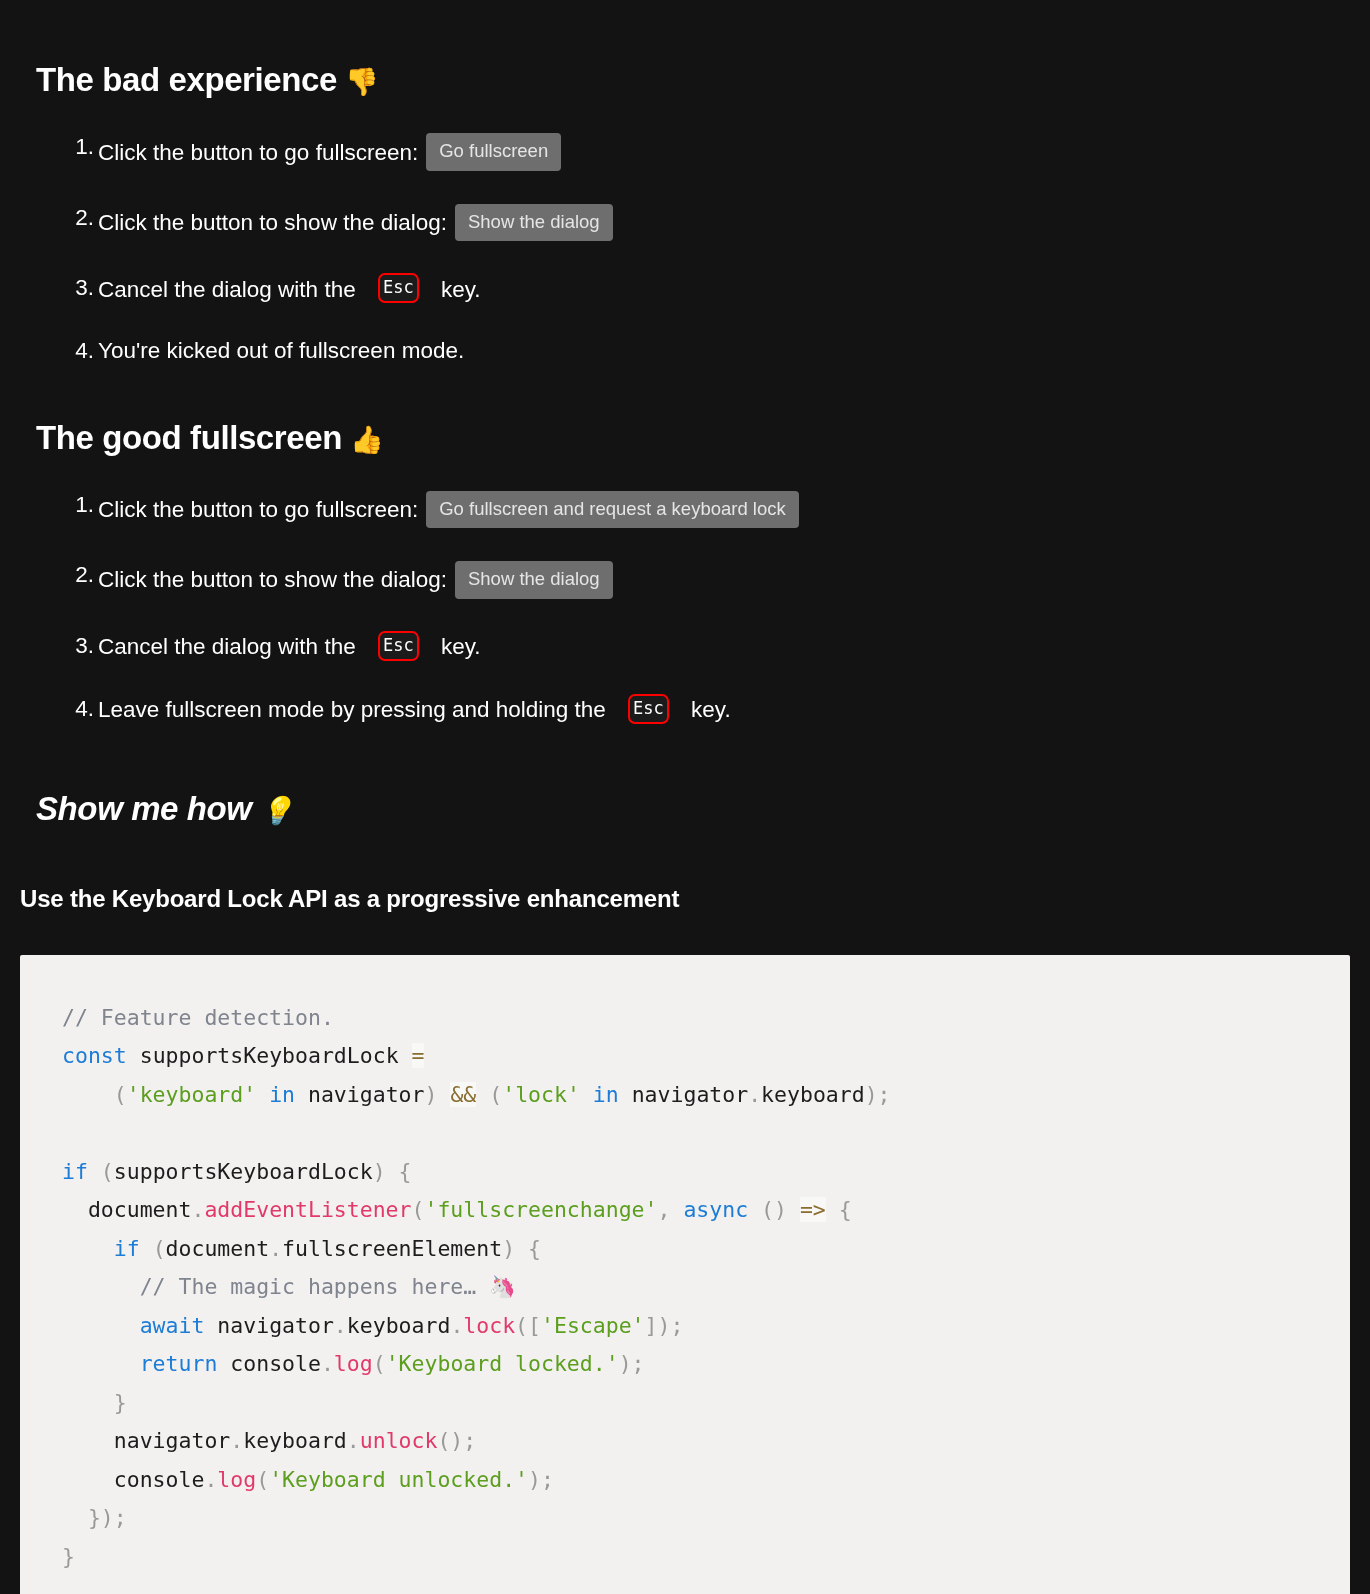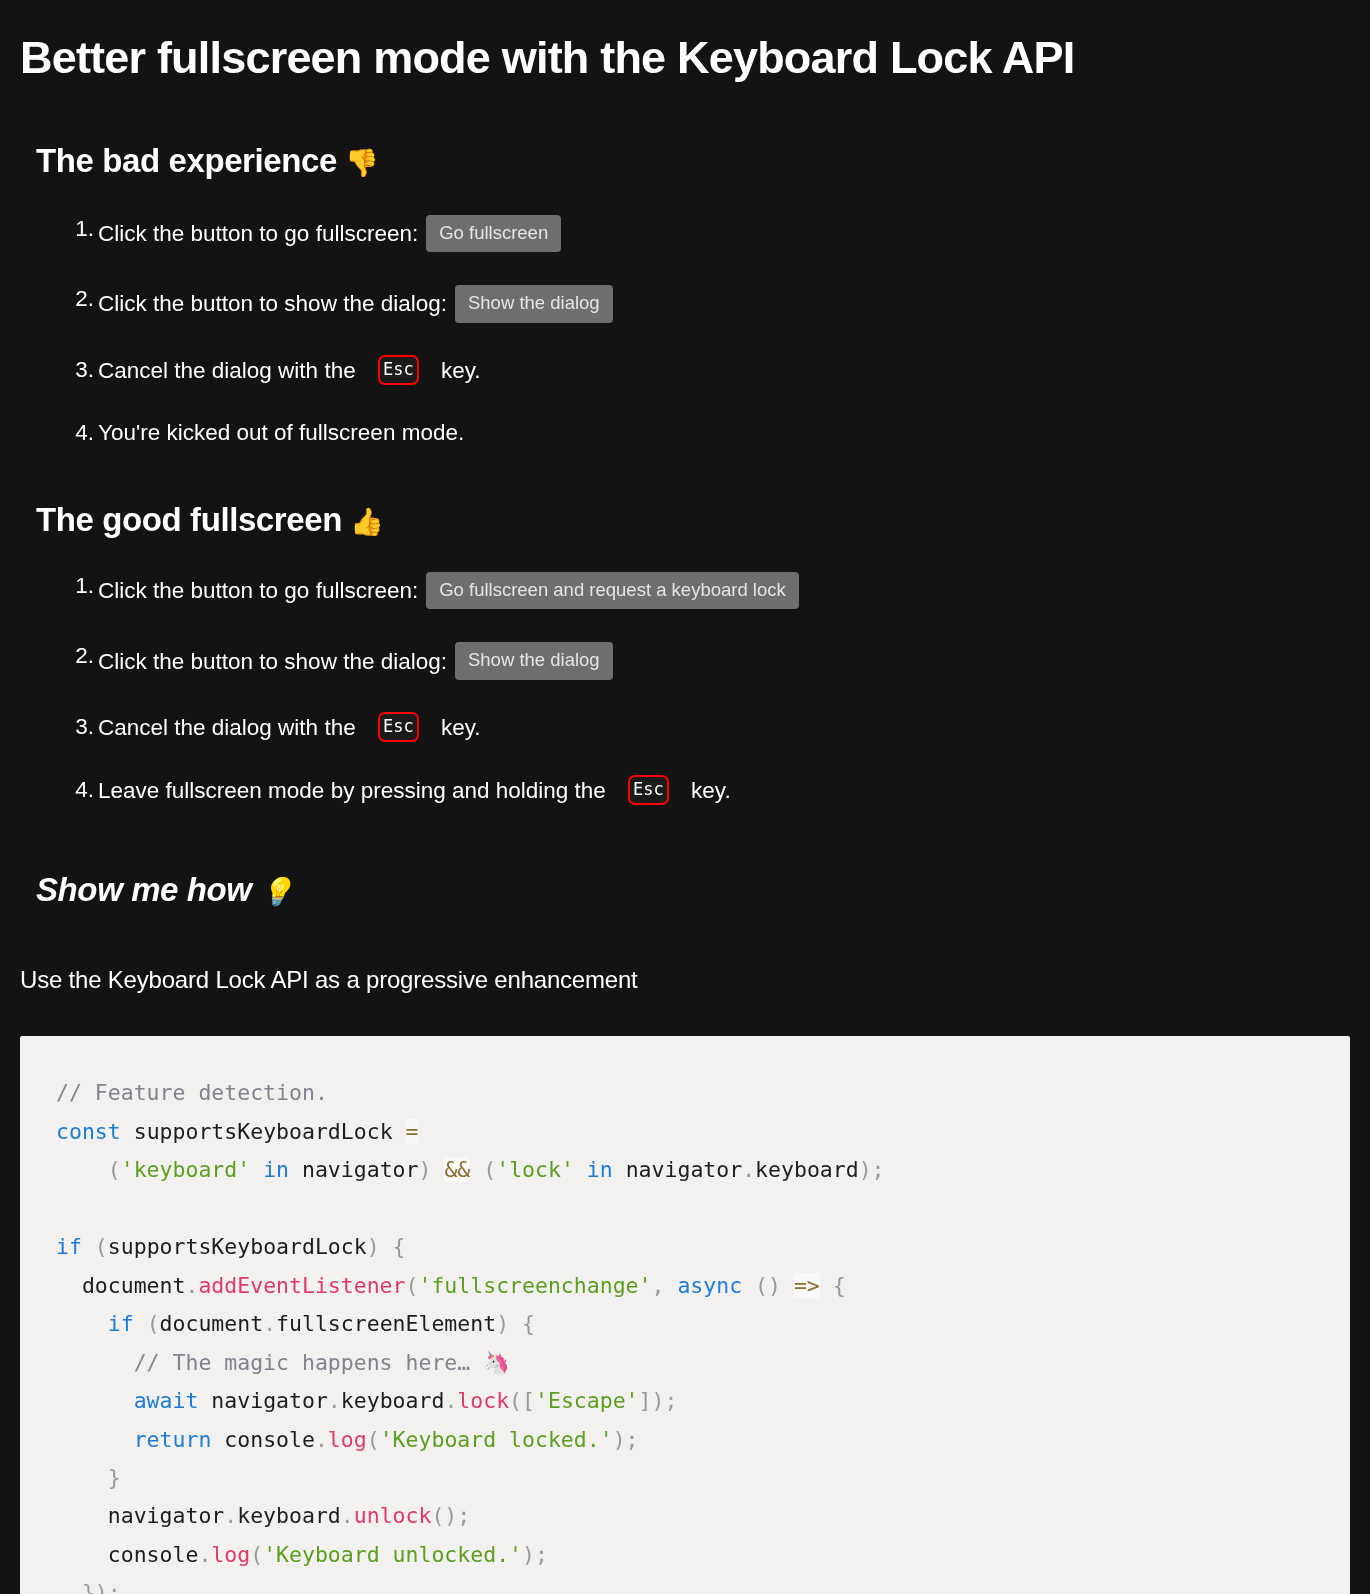--- a/index.html
+++ b/index.html
@@ -42,21 +42,21 @@
     letter-spacing: -0.4px;
     margin: 16px;
     color: #ffffff;
   }
   .h2.bad    { padding-top: 46px; }
   .h2.good   { padding-top: 40px; }
   .h2.howto  { padding-top: 50px; font-style: italic; }
 
   .h3 {
     font-size: 24px;
-    font-weight: normal;
+    font-weight: bold;
     letter-spacing: -0.2px;
     margin: 0;
     padding-top: 42px;
     color: #ffffff;
   }
 
   .emoji {
     font-family: "DejaVu Sans", sans-serif;
     font-weight: normal;
     font-size: 0.82em;
@@ -134,21 +134,21 @@
   .codeblock {
     margin: 0;
     margin-top: 42px;
     background: #f2f1ef;
     border-radius: 2px;
     padding: 26px 24px 30px 24px;
     overflow: hidden;
     box-sizing: border-box;
   }
   .codeblock pre {
-    margin: 12px;
+    margin: 18px;
     font-family: "DejaVu Sans Mono", monospace;
     font-size: 21.5px;
     line-height: 1.79;
     color: #222222;
     white-space: pre;
     tab-size: 2;
   }
 
   
   .tok-comment  { color: #7f848e; }
@@ -160,21 +160,20 @@
   .tok-operator { color: #8a6d2f; background: #f8f8f7; }
   .tok-prop     { color: #1d1d1d; }
   .tok-dot      { color: #999999; }
   .tok-emoji    { font-family: "DejaVu Sans", sans-serif; }
 </style>
 </head>
 <body>
 
 <div class="page">
 
-  <h1 class="h1">Better fullscreen mode with the Keyboard Lock API</h1>
 
   <h2 class="h2 bad"><span>The bad experience </span><span class="emoji">👎</span></h2>
 
   <ol class="steps bad-list">
     <li>
       <span class="step-text">Click the button to go fullscreen:</span>
       <button class="btn">Go fullscreen</button>
     </li>
     <li>
       <span class="step-text">Click the button to show the dialog:</span>

